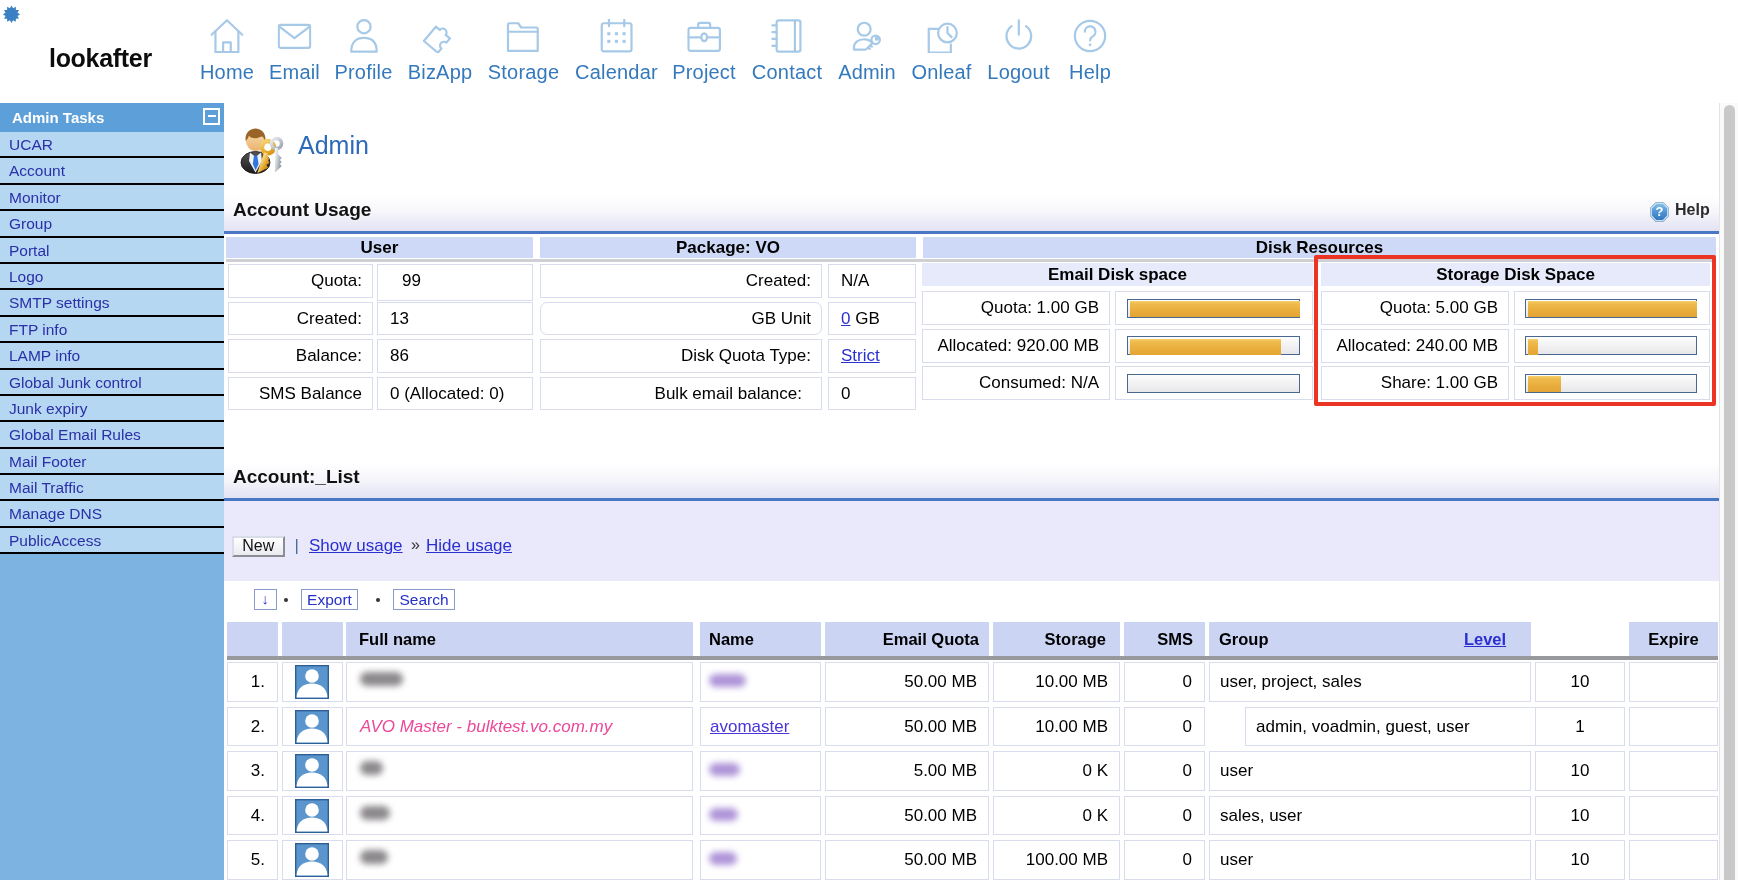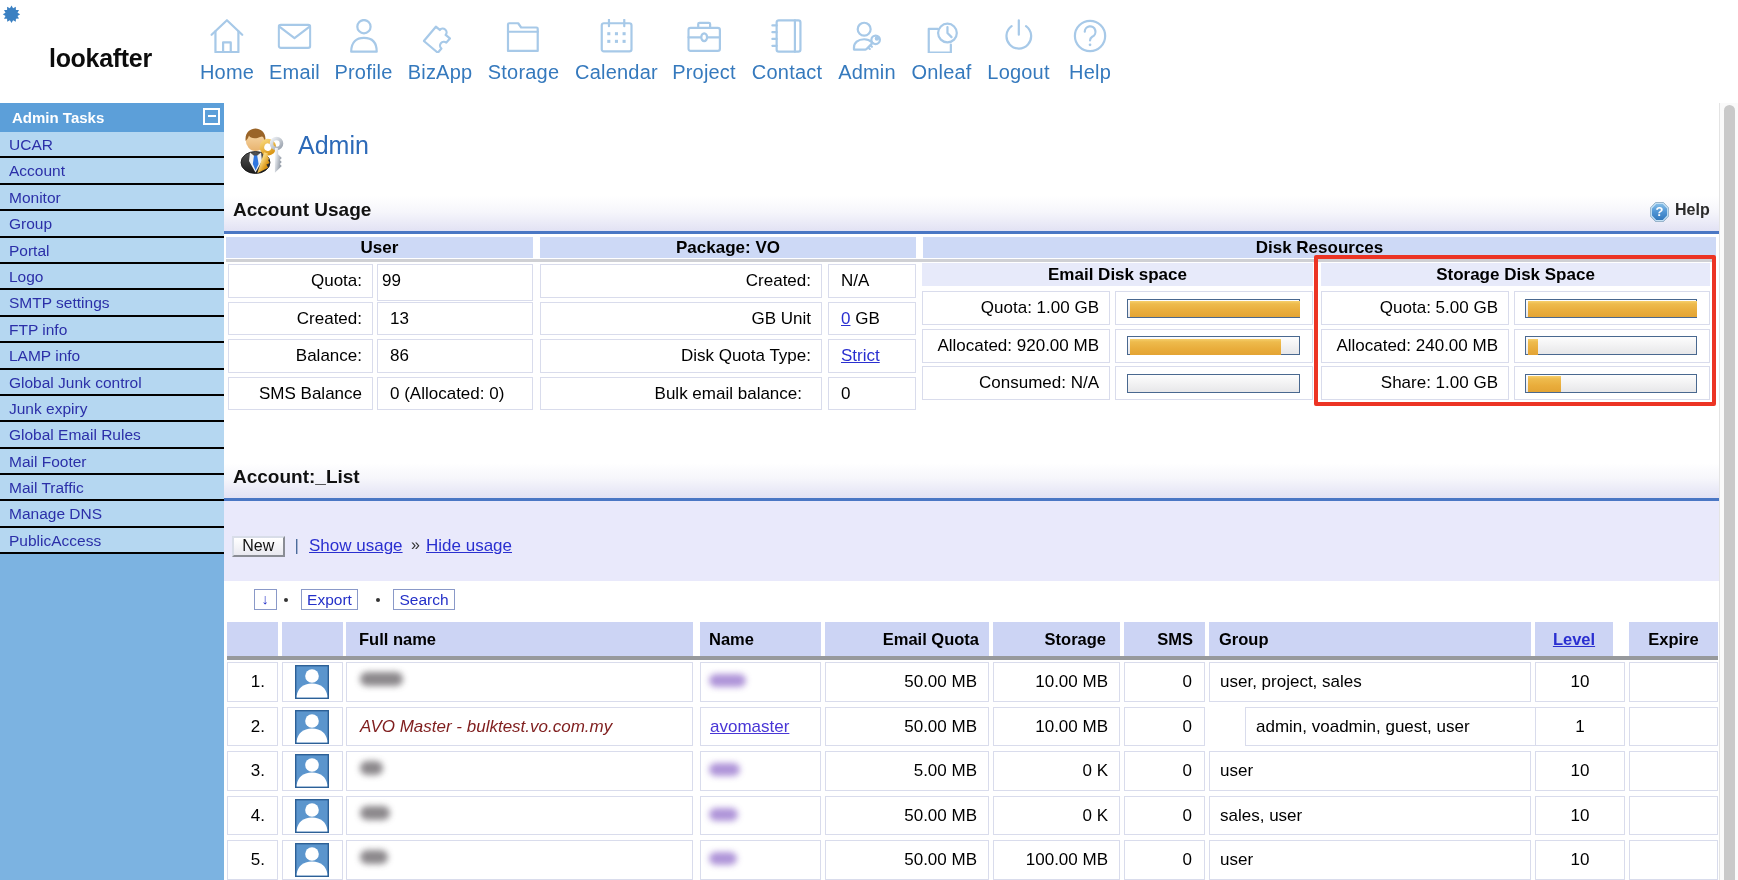--- a/index.html
+++ b/index.html
@@ -190,30 +190,30 @@
 <polygon points="5.6,0.5 13.4,0.5 18.5,5.9 18.5,14.1 13.4,19.5 5.6,19.5 0.5,14.1 0.5,5.9" fill="url(#hg)" stroke="#8ba6bc" stroke-width="1"></polygon>
 <polygon points="6,1.3 13,1.3 17.7,6.2 17.7,13.8 13,18.7 6,18.7 1.3,13.8 1.3,6.2" fill="none" stroke="#c4e0f4" stroke-width="1.3"></polygon>
 <text x="9.5" y="14.4" font-family="Liberation Sans" font-size="13" font-weight="bold" fill="#fff" text-anchor="middle">?</text>
 </svg>
 <div class="abs" style="left:1675px;top:200.5px;font-size:16px;font-weight:bold;color:#2b2b2b">Help</div>
 <div class="hcell" style="left:226px;top:237px;width:307px;height:21.3px;line-height:21.3px;">User</div>
 <div class="hcell" style="left:540px;top:237px;width:376px;height:21.3px;line-height:21.3px;">Package: VO</div>
 <div class="hcell" style="left:923px;top:237px;width:793px;height:21.3px;line-height:21.3px;">Disk Resources</div>
 <div class="abs" style="left:226px;top:258.5px;width:1490px;height:3.2px;background:#cfd0d4"></div>
 <div class="cell" style="left:228px;top:264px;width:145px;height:33.5px;line-height:31.5px;font-size:17px;text-align:right;padding-right:10px;">Quota:</div>
-<div class="cell" style="left:377px;top:264px;width:156px;height:37px;line-height:31.5px;font-size:17px;padding-left:4px;">99</div>
+<div class="cell" style="left:377px;top:264px;width:156px;height:37px;line-height:31.5px;font-size:17px;padding-left:24px;">99</div>
 <div class="cell" style="left:228px;top:301.5px;width:145px;height:33.5px;line-height:31.5px;font-size:17px;text-align:right;padding-right:10px;">Created:</div>
 <div class="cell" style="left:377px;top:301.5px;width:156px;height:33.5px;line-height:31.5px;font-size:17px;padding-left:12px;">13</div>
 <div class="cell" style="left:228px;top:339px;width:145px;height:33.5px;line-height:31.5px;font-size:17px;text-align:right;padding-right:10px;">Balance:</div>
 <div class="cell" style="left:377px;top:339px;width:156px;height:33.5px;line-height:31.5px;font-size:17px;padding-left:12px;">86</div>
 <div class="cell" style="left:228px;top:376.5px;width:145px;height:33.5px;line-height:31.5px;font-size:17px;text-align:right;padding-right:10px;">SMS Balance</div>
 <div class="cell" style="left:377px;top:376.5px;width:156px;height:33.5px;line-height:31.5px;font-size:17px;padding-left:12px;">0 (Allocated: 0)</div>
 <div class="cell" style="left:540px;top:264px;width:282px;height:33.5px;line-height:31.5px;font-size:17px;text-align:right;padding-right:10px;">Created:</div>
 <div class="cell" style="left:828px;top:264px;width:88px;height:33.5px;line-height:31.5px;font-size:17px;padding-left:12px;">N/A</div>
-<div class="cell" style="left:540px;top:301.5px;width:282px;height:33.5px;line-height:31.5px;font-size:17px;text-align:right;padding-right:10px;">GB Unit</div>
+<div class="cell" style="left:540px;top:301.5px;width:282px;height:33.5px;line-height:31.5px;font-size:17px;text-align:right;padding-right:10px;border-radius:7px;">GB Unit</div>
 <div class="cell" style="left:828px;top:301.5px;width:88px;height:33.5px;line-height:31.5px;font-size:17px;padding-left:12px;"><span class="lnk">0</span> GB</div>
 <div class="cell" style="left:540px;top:339px;width:282px;height:33.5px;line-height:31.5px;font-size:17px;text-align:right;padding-right:10px;">Disk Quota Type:</div>
 <div class="cell" style="left:828px;top:339px;width:88px;height:33.5px;line-height:31.5px;font-size:17px;padding-left:12px;"><span class="lnk">Strict</span></div>
 <div class="cell" style="left:540px;top:376.5px;width:282px;height:33.5px;line-height:31.5px;font-size:17px;text-align:right;padding-right:19px;">Bulk email balance:</div>
 <div class="cell" style="left:828px;top:376.5px;width:88px;height:33.5px;line-height:31.5px;font-size:17px;padding-left:12px;">0</div>
 <div class="shcell" style="left:922px;top:263px;width:391px;height:23px;line-height:23px;">Email Disk space</div>
 <div class="shcell" style="left:1321px;top:263px;width:389px;height:23px;line-height:23px;">Storage Disk Space</div>
 <div class="cell" style="left:922px;top:291px;width:188px;height:34px;line-height:32px;font-size:17px;text-align:right;padding-right:10px;">Quota: 1.00 GB</div>
 <div class="cell" style="left:1115px;top:291px;width:198px;height:34px;line-height:32px;font-size:17px;padding-left:0px;"></div>
 <div style="position:absolute;left:1127px;top:298.5px;width:173px;height:19px;border:1.5px solid #49688f;background:linear-gradient(180deg,#fdfdfd,#e7e7e9)">
@@ -258,21 +258,21 @@
 <div class="abs" style="left:375.5px;top:597.5px;width:4px;height:4px;border-radius:2px;background:#333"></div>
 <div class="btn" style="left:393px;top:588.5px;width:62px;height:21px;line-height:19px">Search</div>
 <div class="h2cell" style="left:227px;top:622px;width:51px;height:34px;line-height:34px;"></div>
 <div class="h2cell" style="left:281.5px;top:622px;width:61px;height:34px;line-height:34px;"></div>
 <div class="h2cell" style="left:346px;top:622px;width:347px;height:34px;line-height:34px;padding-left:13px">Full name</div>
 <div class="h2cell" style="left:700px;top:622px;width:121px;height:34px;line-height:34px;padding-left:9px">Name</div>
 <div class="h2cell" style="left:825px;top:622px;width:164px;height:34px;line-height:34px;text-align:right;padding-right:10px">Email Quota</div>
 <div class="h2cell" style="left:993px;top:622px;width:127px;height:34px;line-height:34px;text-align:right;padding-right:14px">Storage</div>
 <div class="h2cell" style="left:1124px;top:622px;width:81px;height:34px;line-height:34px;text-align:right;padding-right:12px">SMS</div>
 <div class="h2cell" style="left:1209px;top:622px;width:322px;height:34px;line-height:34px;padding-left:10px">Group</div>
-<div class="h2cell" style="left:1535px;top:622px;width:78px;height:34px;line-height:34px;text-align:center"><span class="lnk" style="font-weight:bold">Level</span></div>
+<div class="h2cell" style="left:1446px;top:622px;width:78px;height:34px;line-height:34px;text-align:center"><span class="lnk" style="font-weight:bold">Level</span></div>
 <div class="h2cell" style="left:1629px;top:622px;width:89px;height:34px;line-height:34px;text-align:center">Expire</div>
 <div class="abs" style="left:227px;top:656px;width:1491px;height:3.5px;background:#97999c"></div>
 <div class="cell" style="left:227px;top:662px;width:51px;height:39.5px;line-height:37.5px;text-align:right;padding-right:12px;">1.</div>
 <div class="cell" style="left:281.5px;top:662px;width:61px;height:39.5px;line-height:37.5px;padding-left:10px;"></div>
 <svg class="av" style="left:295.0px;top:665px" width="34" height="34" viewBox="0 0 34 34">
 <rect x="0" y="0" width="34" height="34" fill="#5b95cd"></rect>
 <rect x="0.7" y="0.7" width="32.6" height="32.6" fill="none" stroke="#2d6096" stroke-width="1.4"></rect>
 <circle cx="17" cy="11" r="6.8" fill="#fff"></circle>
 <path d="M17,18.5 C26,18.5 31.5,23.5 32.3,31 L32.3,32.6 L1.7,32.6 L1.7,31 C2.5,23.5 8,18.5 17,18.5 Z" fill="#fff"></path>
 </svg>
@@ -287,21 +287,21 @@
 <div class="cell" style="left:1535px;top:662px;width:90px;height:39.5px;line-height:37.5px;text-align:center;">10</div>
 <div class="cell" style="left:1629px;top:662px;width:89px;height:39.5px;line-height:37.5px;padding-left:10px;"></div>
 <div class="cell" style="left:227px;top:706.5px;width:51px;height:39.5px;line-height:37.5px;text-align:right;padding-right:12px;">2.</div>
 <div class="cell" style="left:281.5px;top:706.5px;width:61px;height:39.5px;line-height:37.5px;padding-left:10px;"></div>
 <svg class="av" style="left:295.0px;top:709.5px" width="34" height="34" viewBox="0 0 34 34">
 <rect x="0" y="0" width="34" height="34" fill="#5b95cd"></rect>
 <rect x="0.7" y="0.7" width="32.6" height="32.6" fill="none" stroke="#2d6096" stroke-width="1.4"></rect>
 <circle cx="17" cy="11" r="6.8" fill="#fff"></circle>
 <path d="M17,18.5 C26,18.5 31.5,23.5 32.3,31 L32.3,32.6 L1.7,32.6 L1.7,31 C2.5,23.5 8,18.5 17,18.5 Z" fill="#fff"></path>
 </svg>
-<div class="cell" style="left:346px;top:706.5px;width:347px;height:39.5px;line-height:37.5px;padding-left:13px;"><i style="color:#7f1d1d">AVO Master - bulktest.vo.com.my</i></div>
+<div class="cell" style="left:346px;top:706.5px;width:347px;height:39.5px;line-height:37.5px;padding-left:13px;"><i style="color:#ec4899">AVO Master - bulktest.vo.com.my</i></div>
 <div class="cell" style="left:700px;top:706.5px;width:121px;height:39.5px;line-height:37.5px;padding-left:9px;"><span class="lnk" style="color:#4936d6">avomaster</span></div>
 <div class="cell" style="left:825px;top:706.5px;width:164px;height:39.5px;line-height:37.5px;text-align:right;padding-right:11px;">50.00 MB</div>
 <div class="cell" style="left:993px;top:706.5px;width:127px;height:39.5px;line-height:37.5px;text-align:right;padding-right:11px;">10.00 MB</div>
 <div class="cell" style="left:1124px;top:706.5px;width:81px;height:39.5px;line-height:37.5px;text-align:right;padding-right:12px;">0</div>
 <div class="cell" style="left:1209px;top:706.5px;width:322px;height:39.5px;line-height:37.5px;padding-left:10px;margin-left:36px;">admin, voadmin, guest, user</div>
 <div class="cell" style="left:1535px;top:706.5px;width:90px;height:39.5px;line-height:37.5px;text-align:center;">1</div>
 <div class="cell" style="left:1629px;top:706.5px;width:89px;height:39.5px;line-height:37.5px;padding-left:10px;"></div>
 <div class="cell" style="left:227px;top:751px;width:51px;height:39.5px;line-height:37.5px;text-align:right;padding-right:12px;">3.</div>
 <div class="cell" style="left:281.5px;top:751px;width:61px;height:39.5px;line-height:37.5px;padding-left:10px;"></div>
 <svg class="av" style="left:295.0px;top:754px" width="34" height="34" viewBox="0 0 34 34">

